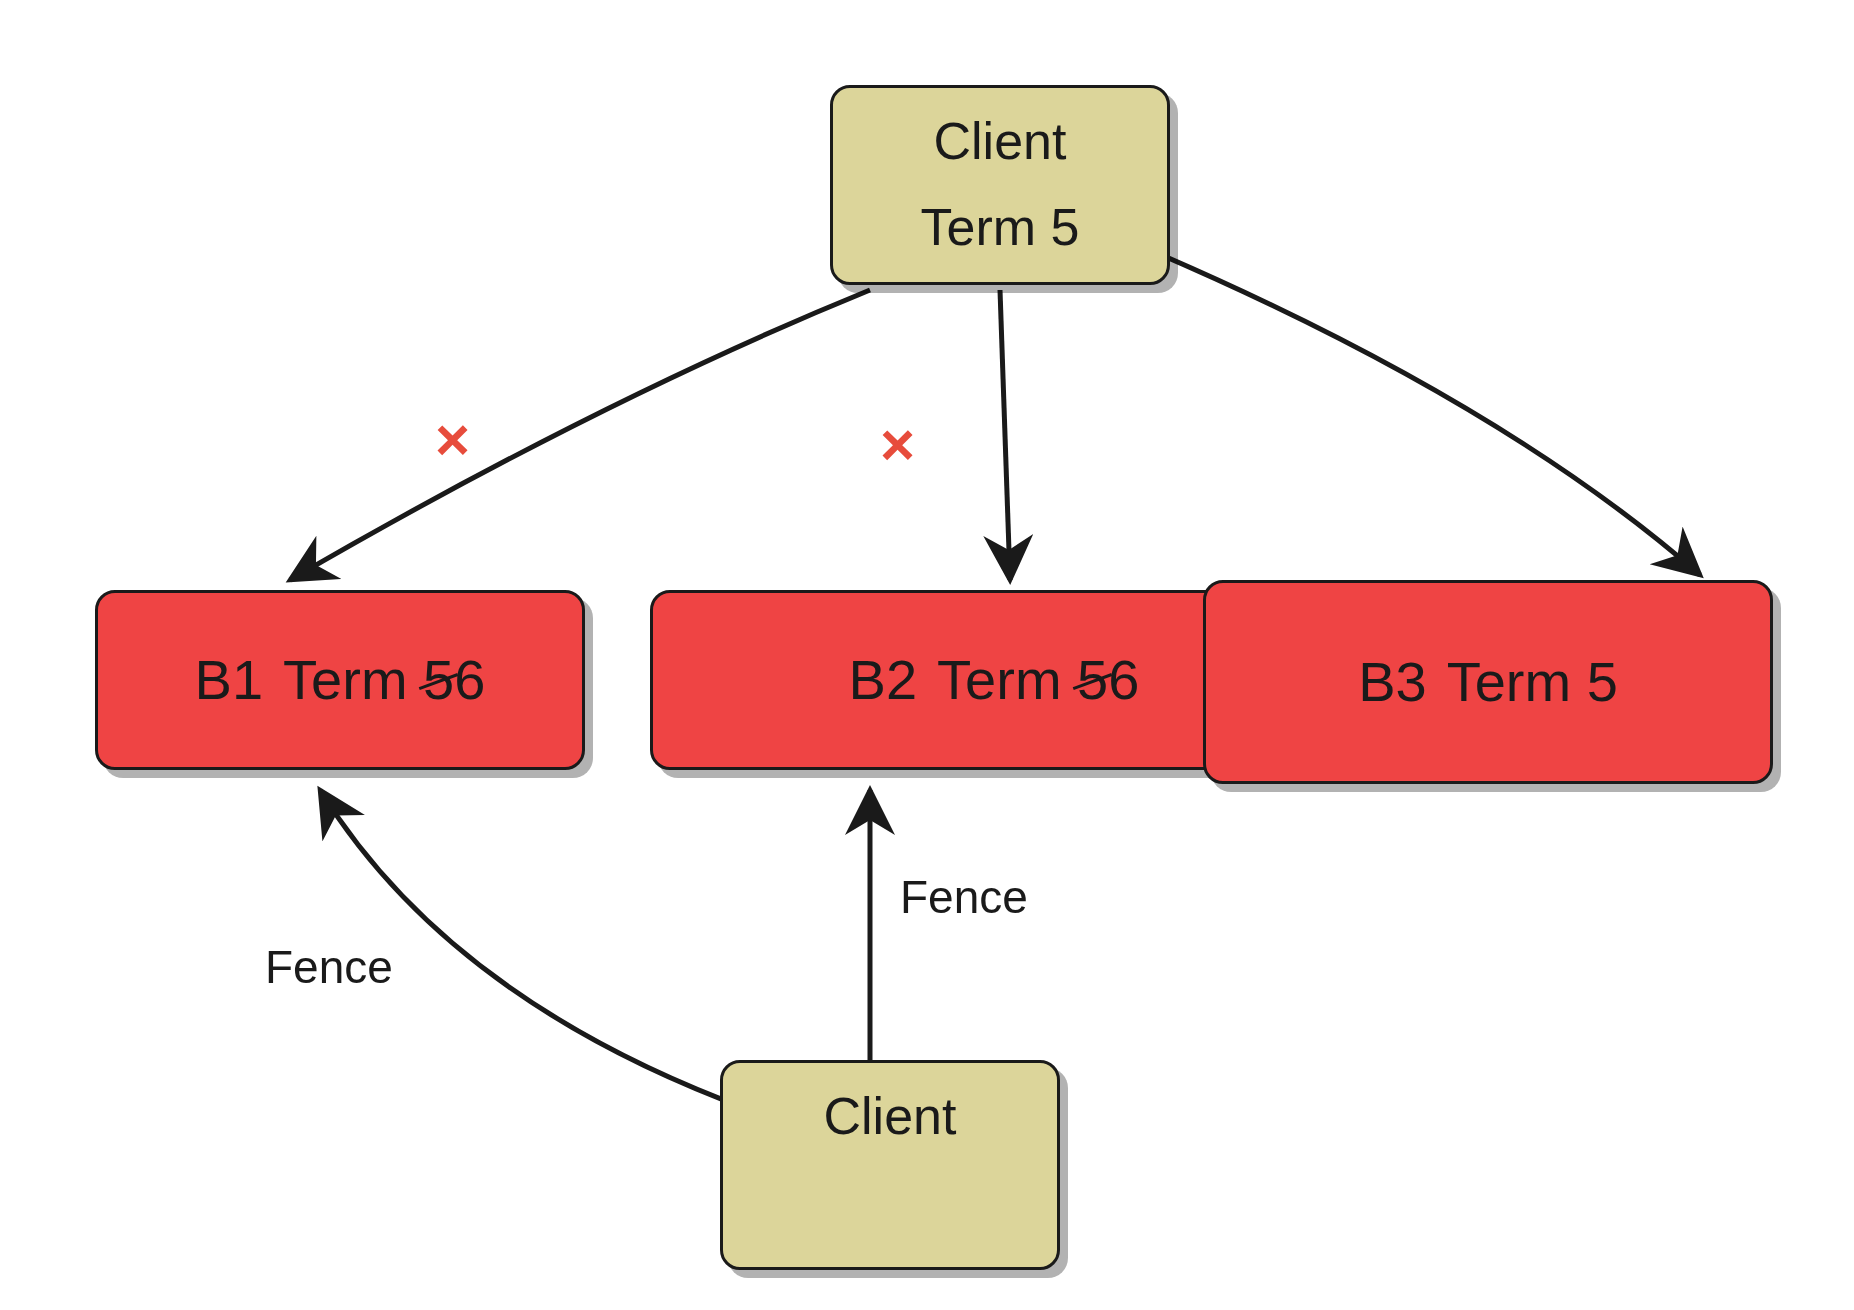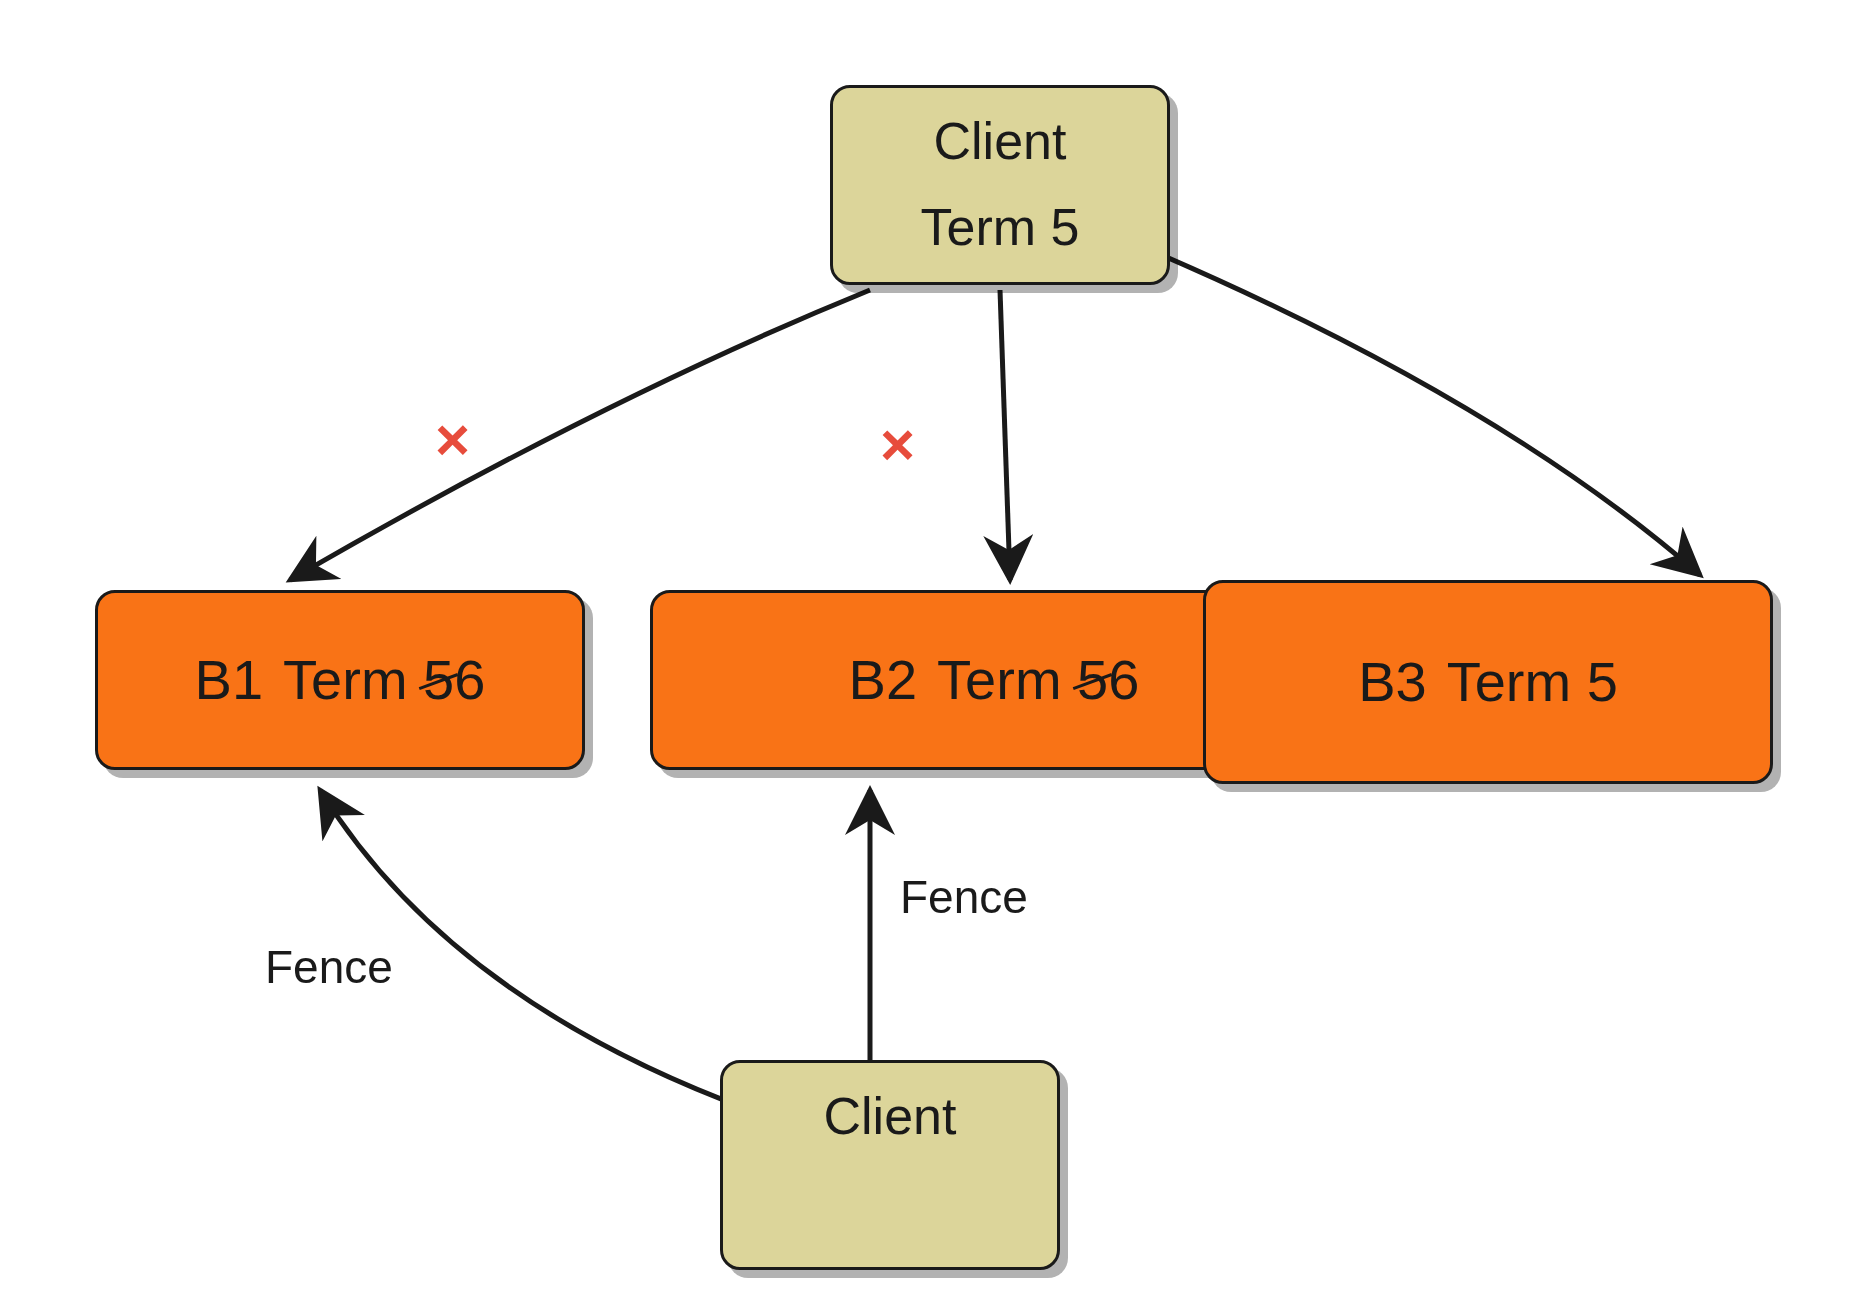--- a/index.html
+++ b/index.html
@@ -32,21 +32,21 @@
       box-shadow: 8px 8px 0px rgba(0,0,0,0.3);
       line-height: 1.3;
       text-align: center;
       padding: 20px 30px;
     }
     .node-client {
       background: #dcd59a;
       justify-content: space-between;
     }
     .node-broker {
-      background: #f97316;
+      background: #ef4444;
       flex-direction: row;
       gap: 20px;
       font-size: 56px;
     }
     .strikethrough {
       position: relative;
       display: inline-block;
     }
     .strikethrough::after {
       content: '';

